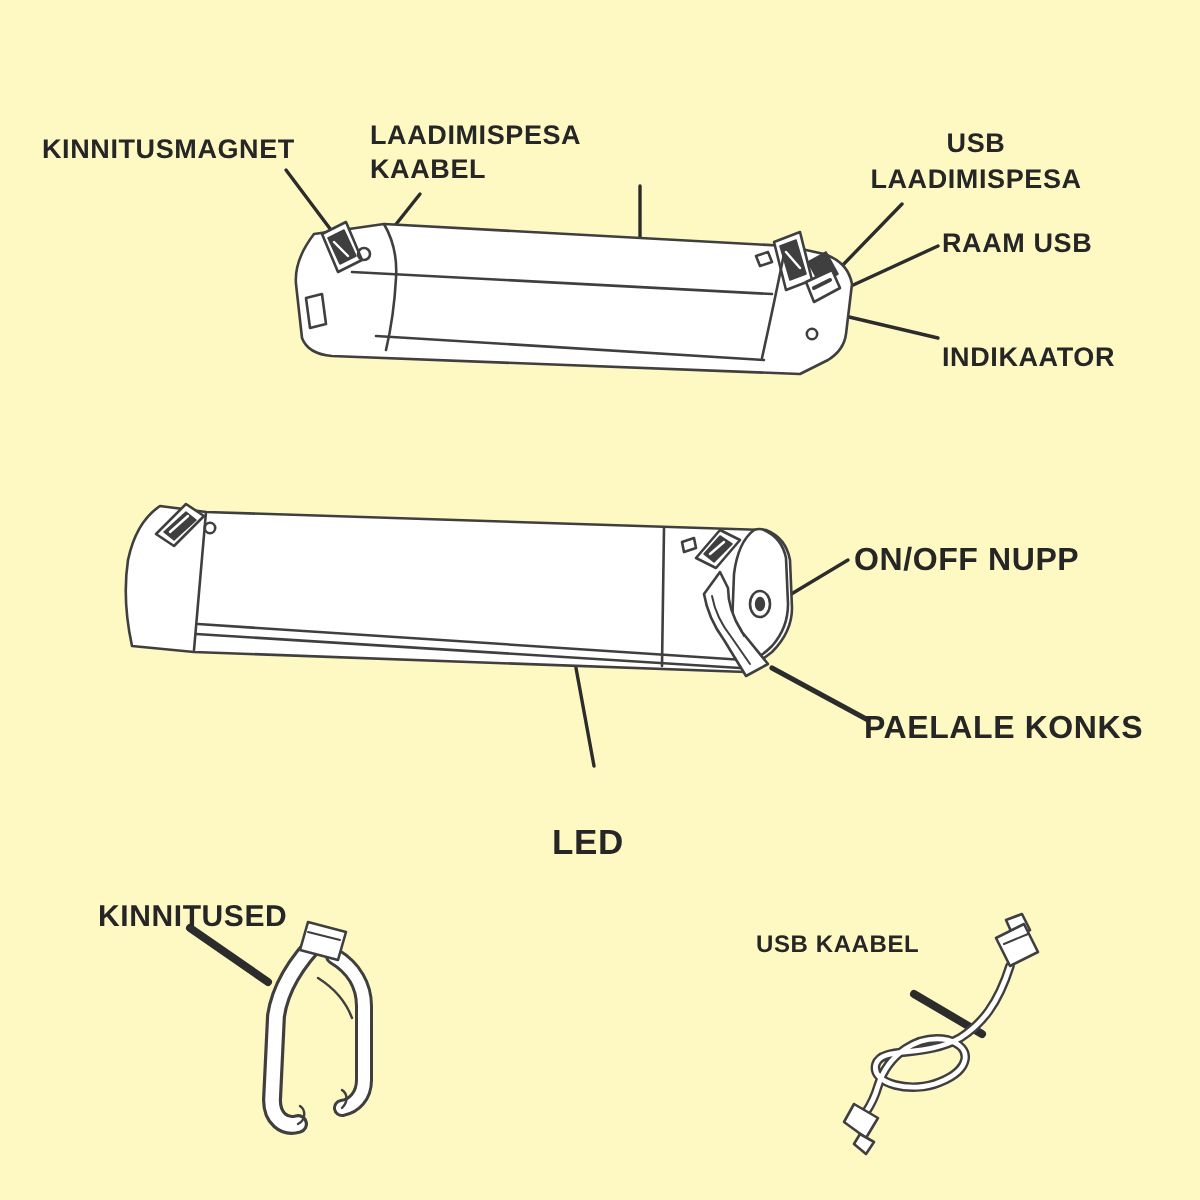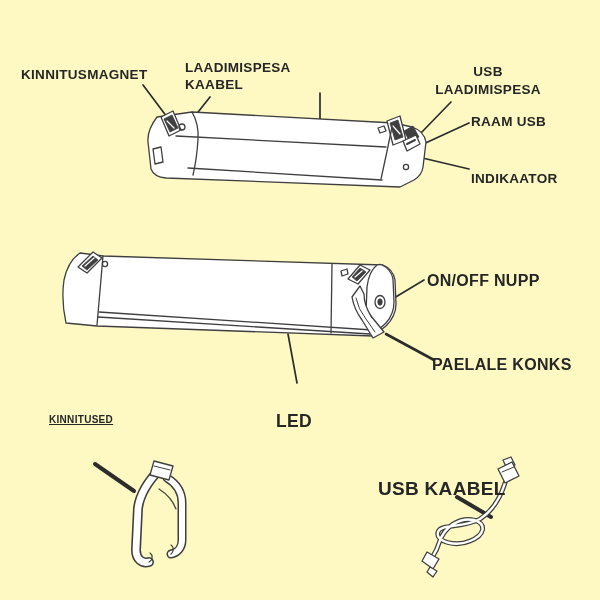--- a/index.html
+++ b/index.html
@@ -16,22 +16,22 @@
   .fs-m{font-size:16px;}
   .p-magnet{left:21px;top:67px;}
   .p-aas{left:185px;top:59px;line-height:17px;}
   .p-raam{left:288px;top:56px;width:124px;text-align:center;line-height:16.5px;}
   .p-pesa{left:430px;top:63px;width:116px;text-align:center;line-height:18px;}
   .p-micro{left:471px;top:114px;}
   .p-indik{left:471px;top:171px;}
   .p-onoff{left:427px;top:271px;}
   .p-konks{left:432px;top:355px;}
   .p-led{left:276px;top:386px;font-size:17.5px;margin-top:25px;}
-  .p-kinnitused{left:49px;top:414px;font-size:10px;text-decoration:underline;}
-  .p-kaabel{left:378px;top:477px;font-size:19px;}
+  .p-kinnitused{left:49px;top:450px;font-size:15px;}
+  .p-kaabel{left:378px;top:465px;font-size:12px;}
   svg .ln{fill:none;stroke:#3f3f3f;stroke-width:1.3;stroke-linejoin:round;stroke-linecap:round;}
   svg .fw{fill:#ffffff;stroke:#3f3f3f;stroke-width:1.3;stroke-linejoin:round;}
   svg .fd{fill:#3f3f3f;stroke:#3f3f3f;stroke-width:.8;stroke-linejoin:round;}
   svg .wslit{fill:none;stroke:#ffffff;stroke-width:1.2;stroke-linecap:round;}
   svg .leader{fill:none;stroke:#2c2c2c;stroke-width:1.7;stroke-linecap:round;}
   svg .leader-md{stroke-width:2.6;}
   svg .leader-bold{stroke-width:4;}
   svg .tube-d{fill:none;stroke:#3f3f3f;stroke-linecap:round;stroke-linejoin:round;}
   svg .tube-w{fill:none;stroke:#ffffff;stroke-linecap:round;stroke-linejoin:round;}
 </style>

